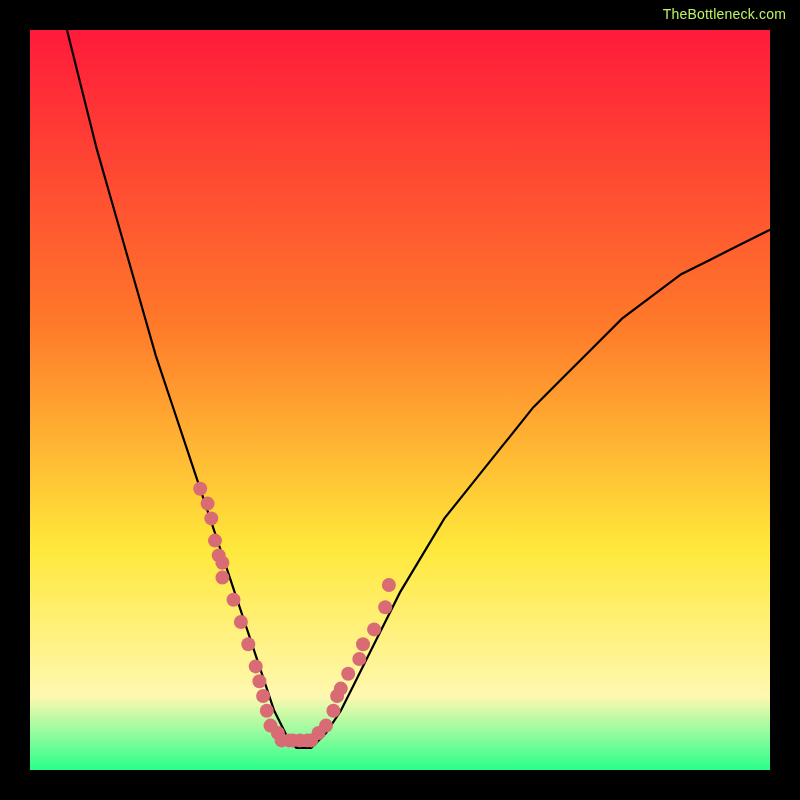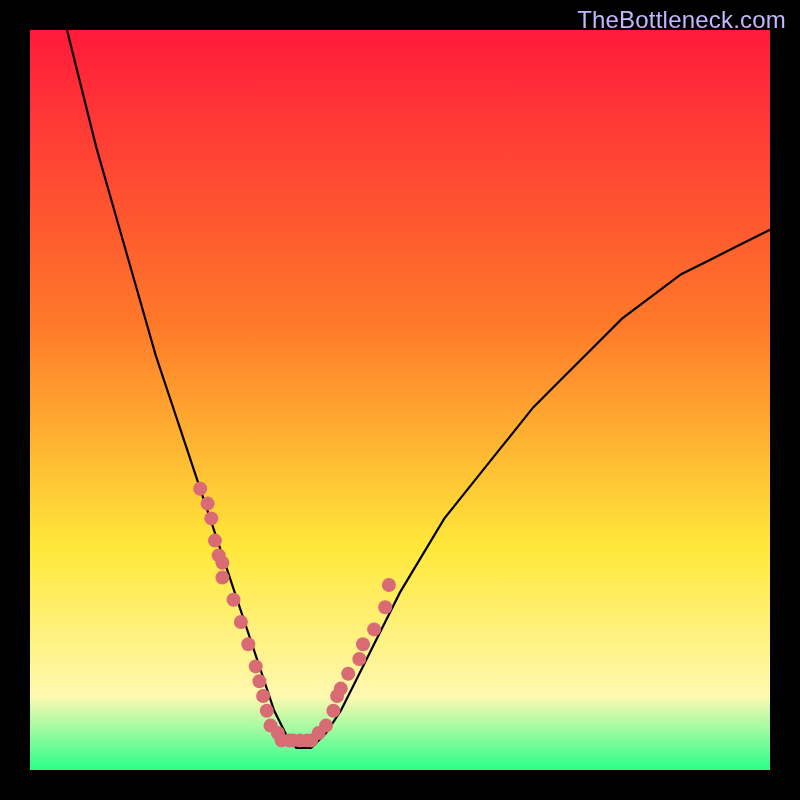--- a/index.html
+++ b/index.html
@@ -8,22 +8,22 @@
     width: 800px;
     height: 800px;
     background: #000;
     position: relative;
     font-family: Arial, Helvetica, sans-serif;
   }
   .watermark {
     position: absolute;
     top: 6px;
     right: 14px;
-    color: #c4b5fd;
-    font-size: 24px;
+    color: #bef264;
+    font-size: 14px;
     font-weight: 400;
     z-index: 10;
     letter-spacing: 0.2px;
   }
   .plot-area {
     position: absolute;
     left: 30px;
     top: 30px;
     width: 740px;
     height: 740px;

